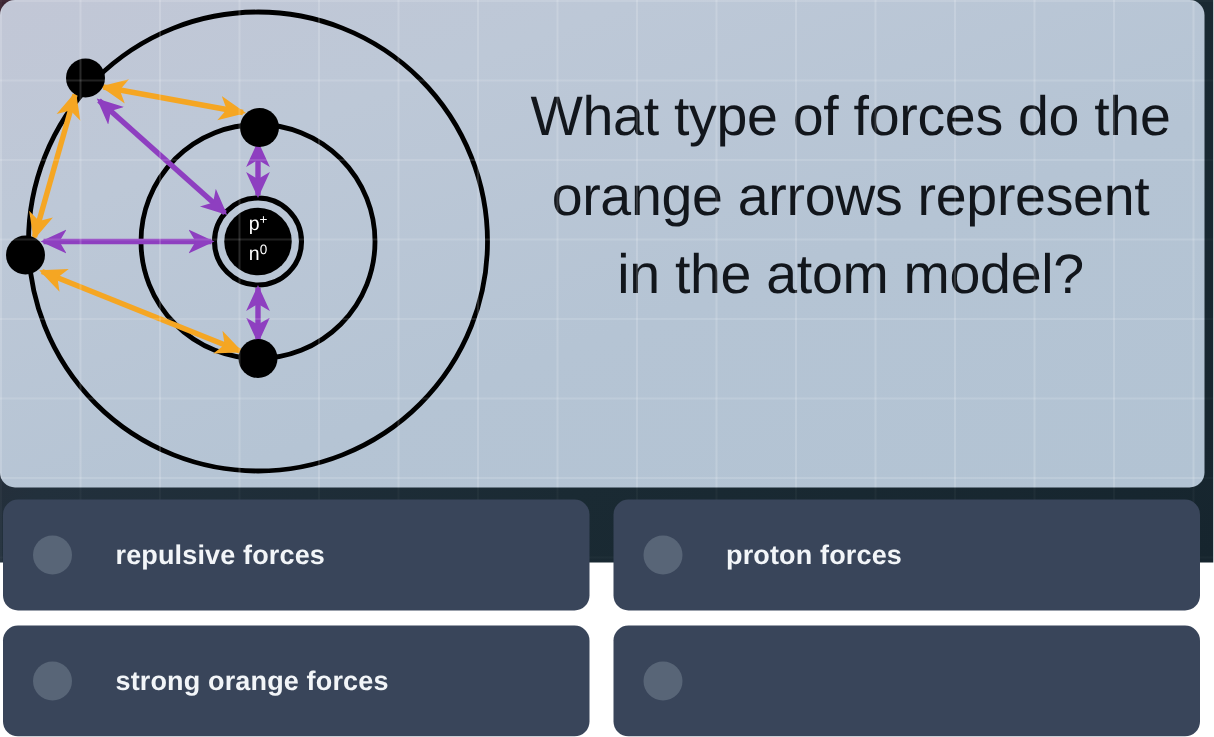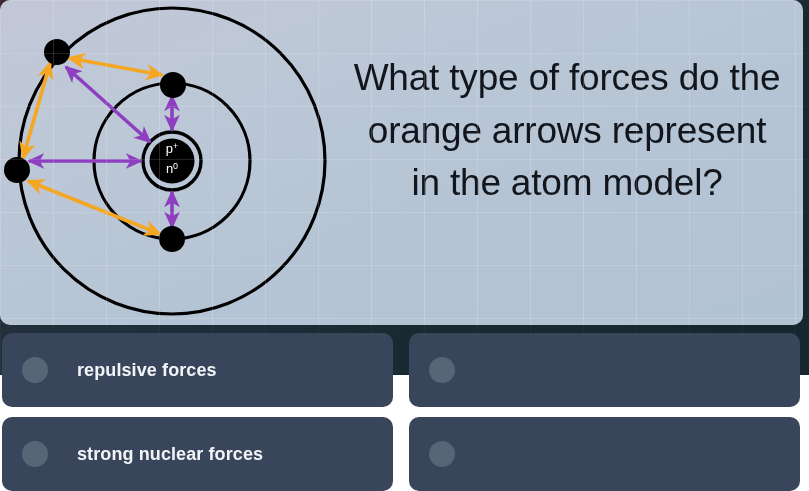--- a/index.html
+++ b/index.html
@@ -150,25 +150,26 @@
 
   <div id="options">
 
     <div class="option">
       <span class="option-radio"></span>
       <span class="option-label">repulsive forces</span>
     </div>
 
     <div class="option">
       <span class="option-radio"></span>
+      <span class="option-label">proton forces</span>
     </div>
 
     <div class="option">
       <span class="option-radio"></span>
-      <span class="option-label">strong nuclear forces</span>
+      <span class="option-label">strong orange forces</span>
     </div>
 
     <div class="option">
       <span class="option-radio"></span>
     </div>
 
   </div>
 </div>
 
 </body></html>

